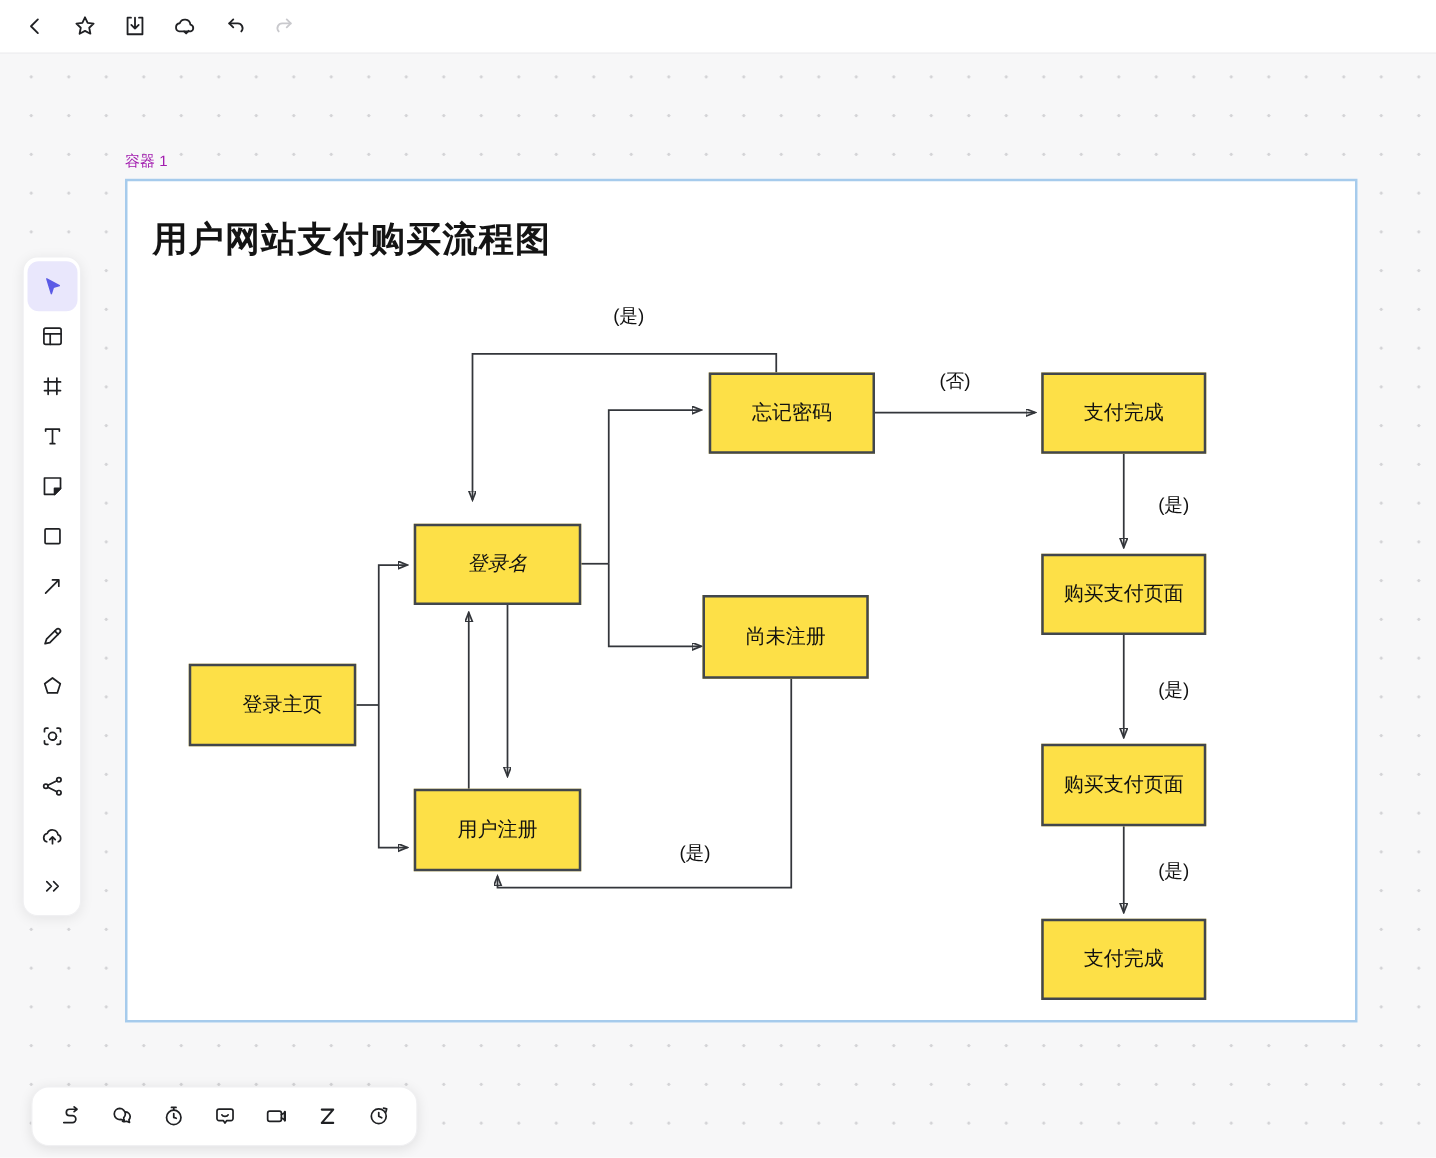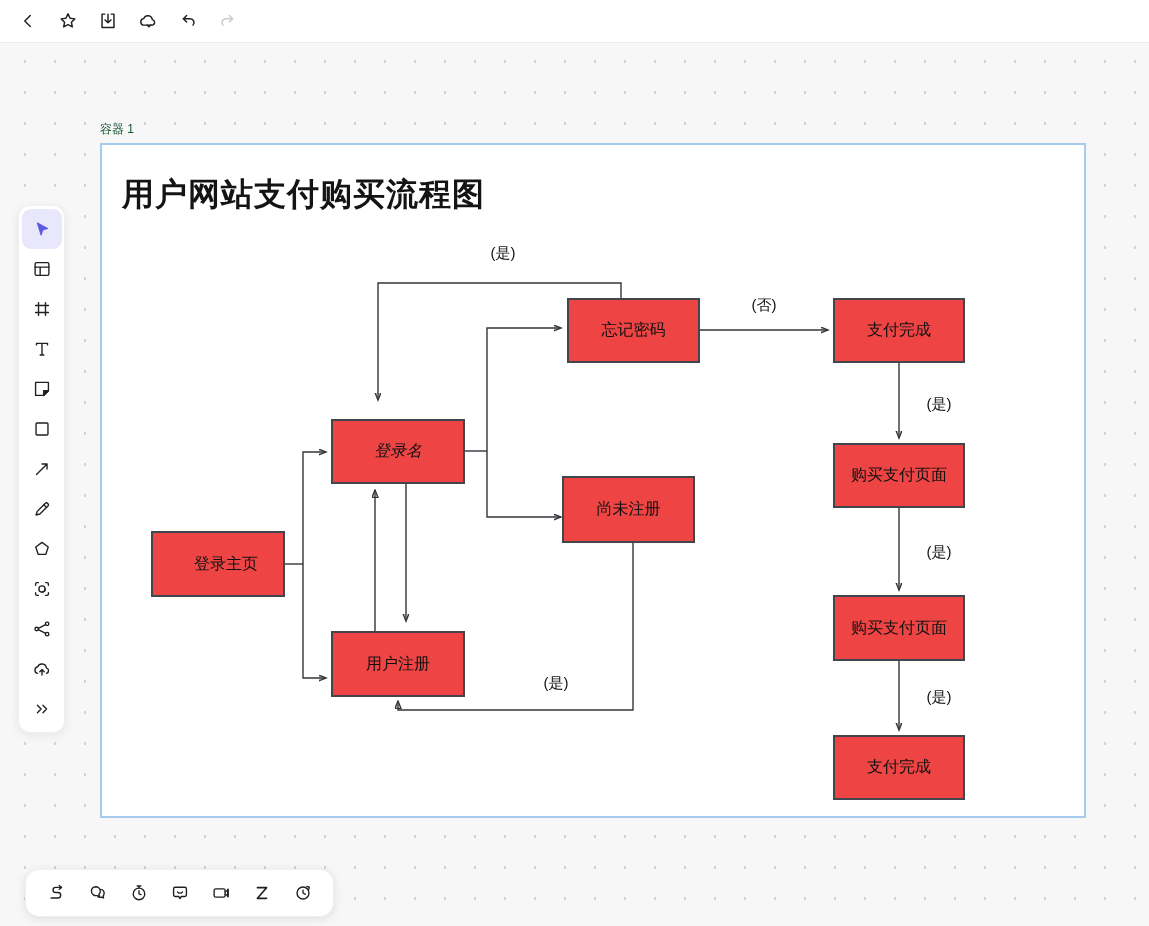--- a/index.html
+++ b/index.html
@@ -31,33 +31,33 @@
     background-color: #f7f7f8;
     background-image: radial-gradient(circle, #d3d3d6 1.15px, transparent 1.3px);
     background-size: 30px 31px; background-position: 10px 3px;
   }
 
   .flow-container {
     position: absolute; left: 100px; top: 143px; width: 986px; height: 675px;
     background: #ffffff; border: 2px solid #a6cbec; z-index: 2;
   }
   .container-label {
-    position: absolute; left: 100px; top: 121px; font-size: 12px; color: #14532d; z-index: 2;
+    position: absolute; left: 100px; top: 121px; font-size: 12px; color: #a21caf; z-index: 2;
   }
   .diagram-title {
     position: absolute; left: 122px; top: 173px; z-index: 4;
-    font-size: 32px; font-weight: 700; color: #141414; letter-spacing: 1px;
+    font-size: 28px; font-weight: 700; color: #141414; letter-spacing: 1px;
   }
 
   #edges { position: absolute; left: 0; top: 0; width: 1149px; height: 926px; z-index: 3; pointer-events: none; }
   #edges path { stroke: #33363b; stroke-width: 1.4; fill: none; }
 
   .flow-node {
     position: absolute; z-index: 4;
-    background: #ef4444; border: 2px solid #41464d;
+    background: #fde047; border: 2px solid #41464d;
     display: flex; align-items: center; justify-content: center;
     font-size: 16px; color: #111; cursor: pointer;
   }
   .edge-label {
     position: absolute; z-index: 4; font-size: 15px; color: #111;
     transform: translate(-50%, -50%); white-space: nowrap; cursor: pointer;
   }
 
   
   .left-toolbar {

